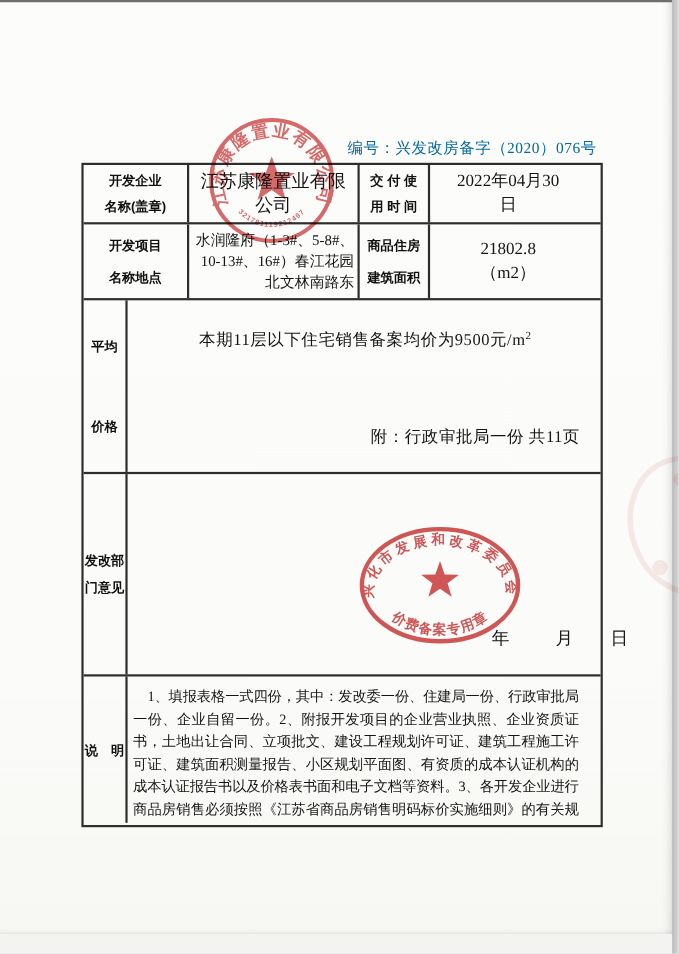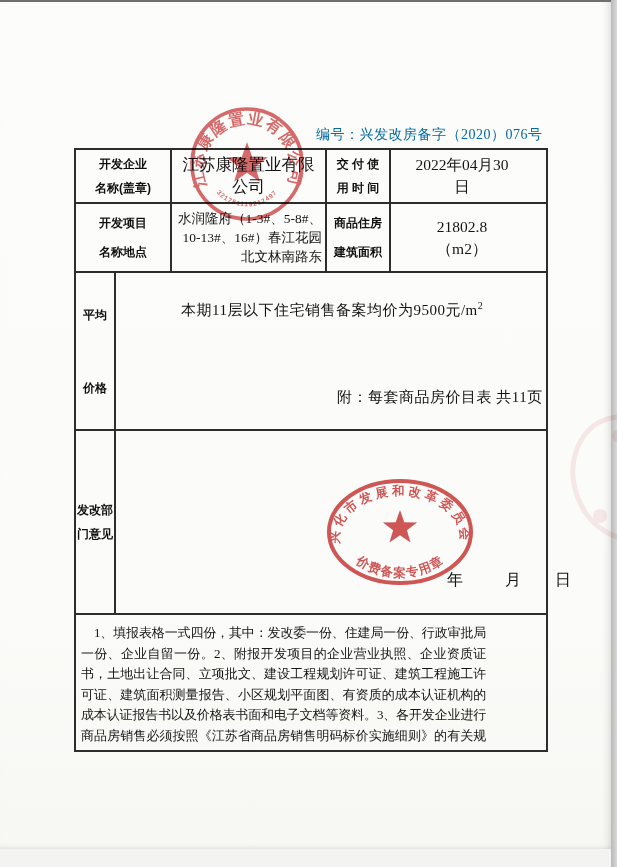--- a/index.html
+++ b/index.html
@@ -108,28 +108,31 @@
 
     <div class="row r4">
       <div class="cell wn lbl">
         <span>发改部</span>
         <span>门意见</span>
       </div>
       <div class="cell ww blank-cell"></div>
     </div>
 
     <div class="row r5">
+      <div class="cell wn lbl">
+        <span>说　明</span>
+      </div>
       <div class="cell ww txt-cell">1、填报表格一式四份，其中：发改委一份、住建局一份、行政审批局一份、企业自留一份。2、附报开发项目的企业营业执照、企业资质证书，土地出让合同、立项批文、建设工程规划许可证、建筑工程施工许可证、建筑面积测量报告、小区规划平面图、有资质的成本认证机构的成本认证报告书以及价格表书面和电子文档等资料。3、各开发企业进行商品房销售必须按照《江苏省商品房销售明码标价实施细则》的有关规定执行。</div>
     </div>
   </div>
 
   <div class="price-line">
     <span>本期11层以下住宅销售备案均价为9500元/m</span><sup>2</sup>
   </div>
-  <div class="price-note">附：每套商品房价目表 共11页</div>
+  <div class="price-note">附：行政审批局一份 共11页</div>
 
   <div class="date-line">
     <span class="d1">年</span><span class="d2">月</span><span class="d3">日</span>
   </div>
 
   <svg class="seal seal-company" width="170" height="170" viewBox="-85 -85 170 170">
     <defs>
       <path id="cs-arc" d="M -42,17 A 44 44 0 1 1 42,17" fill="none"></path>
       <path id="cs-num" d="M -32,27 A 41 41 0 0 0 32,27" fill="none"></path>
     </defs>

